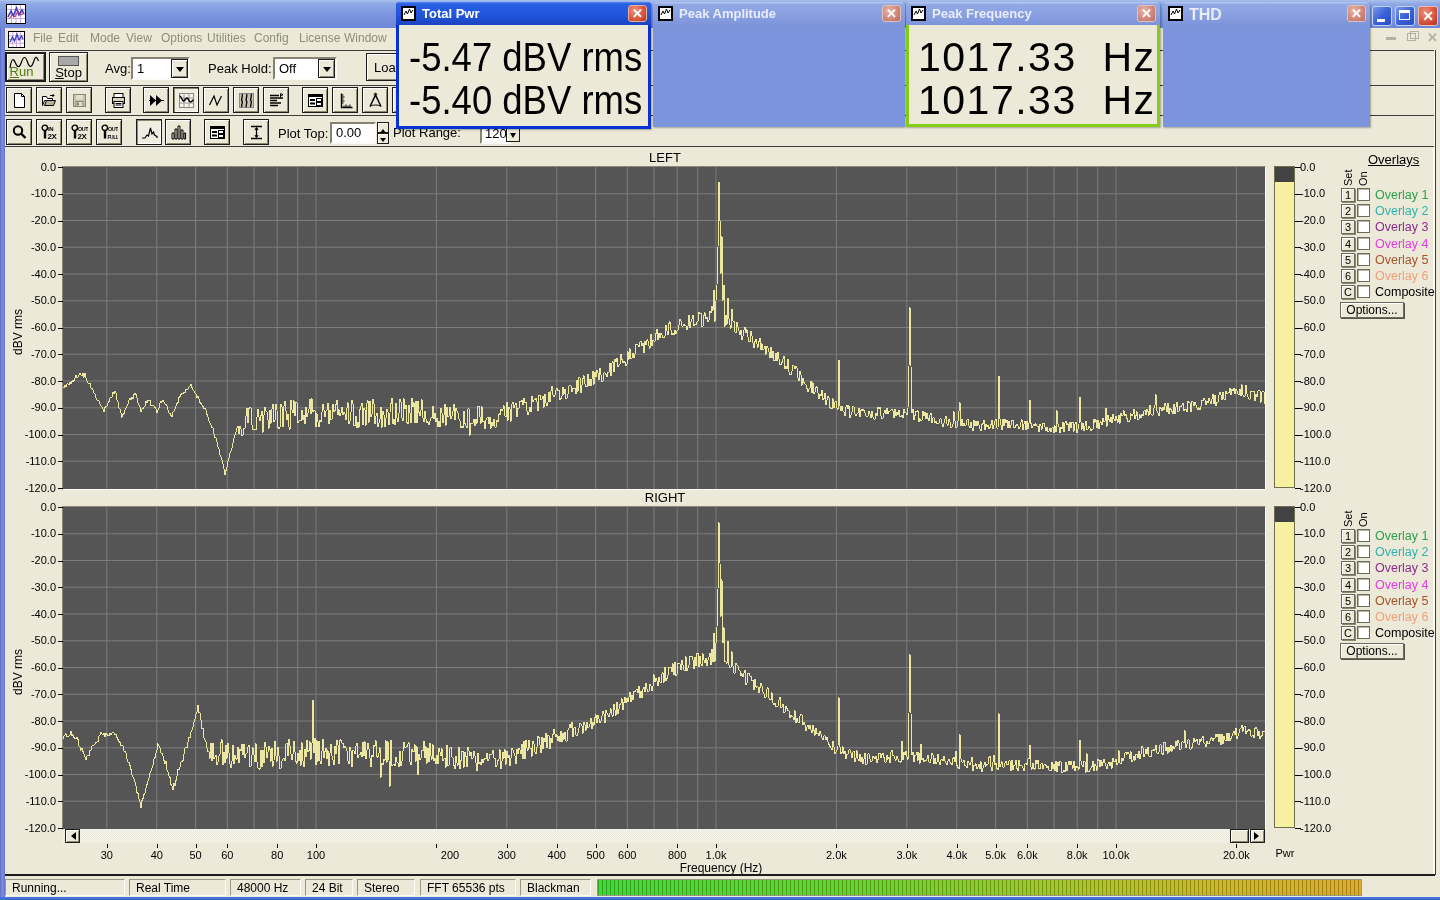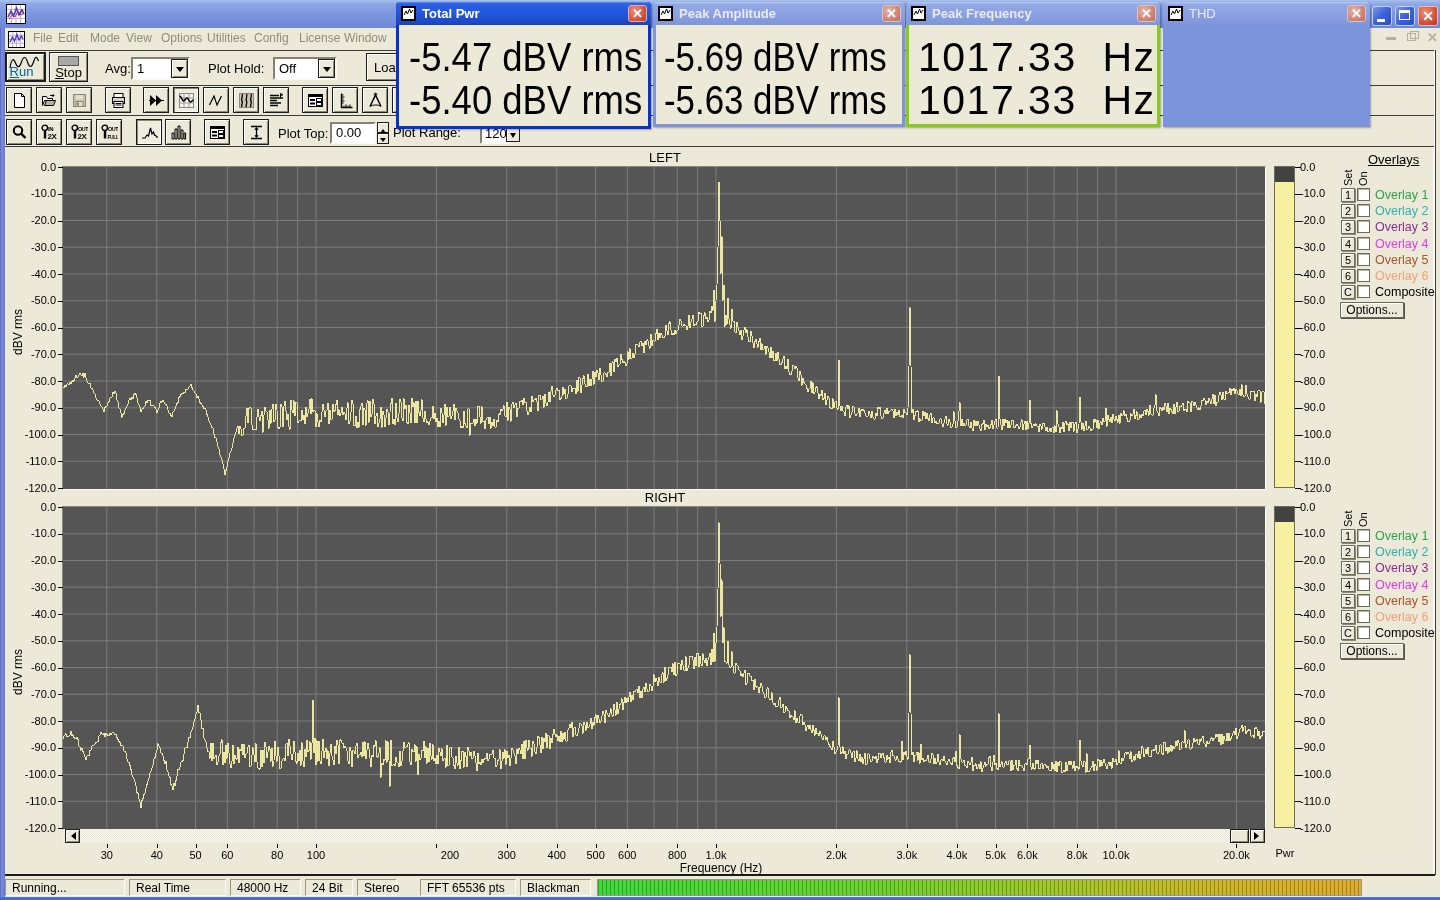--- a/index.html
+++ b/index.html
@@ -79,32 +79,32 @@
 </div>
 
 <div class="band" style="top:50px;height:35px"></div>
 <div class="band" style="top:85px;height:30px"></div>
 <div class="band" style="top:115px;height:32px;border-bottom:1px solid #3c3c3c"></div>
 
 <div class="tb" style="left:5px;top:52px;width:41px;height:30px;border-width:2px">
   <svg width="34" height="14" style="position:absolute;top:2px;left:2px">
       <path d="M1 12C2.5 2 4.5 2 6.5 7s4 5 6-1 4-6 6 0 4 6 6 0 3-6 5-1" fill="none" stroke="#000" stroke-width="1.2"></path>
     </svg>
-  <div style="position:absolute;bottom:1px;left:0;right:8px;text-align:center;font-size:13px;color:#0369a1"><span style="text-decoration:underline">R</span>un</div>
+  <div style="position:absolute;bottom:1px;left:0;right:8px;text-align:center;font-size:13px;color:#4d7c0f"><span style="text-decoration:underline">R</span>un</div>
 </div>
 <div class="tb" style="left:49px;top:52px;width:39px;height:30px">
   <div style="position:absolute;top:3px;left:8px;width:21px;height:10px;background:#a8a8a8;border:1px solid #555"></div>
   <div style="position:absolute;bottom:1px;left:0;right:0;text-align:center;font-size:13px;color:#000"><span style="text-decoration:underline">S</span>top</div>
 </div>
 <div style="position:absolute;left:105px;top:61px;font-size:13px;color:#000">Avg:</div>
 <div class="combo" style="left:131px;top:57px;width:59px;height:23px">
     <span style="position:absolute;left:4px;top:2px">1</span>
     <span class="arr"></span>
   </div>
-<div style="position:absolute;left:208px;top:61px;font-size:13px;color:#000">Plot Hold:</div>
+<div style="position:absolute;left:208px;top:61px;font-size:13px;color:#000">Peak Hold:</div>
 <div class="combo" style="left:273px;top:57px;width:64px;height:23px">
     <span style="position:absolute;left:4px;top:2px">Off</span>
     <span class="arr"></span>
   </div>
 <div class="tb" style="left:366px;top:53px;width:75px;height:28px;font-size:13px;color:#000;justify-content:flex-start;padding-left:7px">Load Def</div>
 
 <div class="tb" style="left:6px;top:87px;width:26px;height:26px">
     <svg width="17" height="17" viewBox="0 0 17 17">
       <path d="M3.5 1.5h7l3 3v11h-10z" fill="#fff" stroke="#000"></path>
       <path d="M10.5 1.5v3h3" fill="none" stroke="#000"></path>
@@ -572,21 +572,21 @@
 <div class="xlab" style="left:1091.0px">10.0k</div>
 <div class="xtick" style="left:1236.4px"></div>
 <div class="xlab" style="left:1211.4px">20.0k</div>
 <div style="position:absolute;left:671px;top:861px;width:100px;text-align:center;font-size:12px;color:#000">Frequency (Hz)</div>
 
 <div style="position:absolute;left:5px;top:874px;width:1430px;height:2px;background:#1c1c1c"></div>
 <div class="seg" style="left:5px;width:120px">Running...</div>
 <div class="seg" style="left:129px;width:97px">Real Time</div>
 <div class="seg" style="left:230px;width:71px">48000 Hz</div>
 <div class="seg" style="left:305px;width:48px">24 Bit</div>
-<div class="seg" style="left:357px;width:40px">Stereo</div>
+<div class="seg" style="left:357px;width:58px">Stereo</div>
 <div class="seg" style="left:420px;width:96px">FFT 65536 pts</div>
 <div class="seg" style="left:520px;width:71px">Blackman</div>
 <div style="position:absolute;left:597px;top:879px;width:765px;height:17px;border:1px solid #9a9784;background:repeating-linear-gradient(90deg,rgba(70,70,10,0.35) 0 1px,rgba(255,255,255,0.12) 1px 4px),linear-gradient(90deg,#25d425 0%,#55cc18 35%,#95c014 60%,#c2ae12 80%,#d9a018 100%)"></div>
 
 <div style="position:absolute;left:396px;top:2px;width:255px;height:127px;background:#0831d2;border-radius:4px 4px 0 0;z-index:100;box-shadow:1px 1px 2px rgba(0,0,0,0.3)">
 <div style="position:absolute;left:0;top:0;right:0;height:23px;background:linear-gradient(180deg,#5a8af2 0%,#2a60e2 8%,#2257de 50%,#1a43c0 100%);border-radius:4px 4px 0 0">
 <div style="position:absolute;left:5px;top:4px;width:15px;height:15px;background:#fff;border:1px solid #000;line-height:0"><svg width="13" height="13">
           <rect x="0.5" y="0.5" width="12" height="12" fill="#fff" stroke="#000"></rect>
           <path d="M2 8l2-4 1.5 3 2-5 1.5 4 2-3" fill="none" stroke="#000"></path>
         </svg></div>
@@ -600,24 +600,20 @@
 </div>
 <div style="position:absolute;left:653px;top:2px;width:252px;height:125px;background:#7b94dc;border-radius:4px 4px 0 0;z-index:100;box-shadow:1px 1px 2px rgba(0,0,0,0.3)">
 <div style="position:absolute;left:0;top:0;right:0;height:23px;background:linear-gradient(180deg,#bccdf2 0%,#92a9e6 10%,#8aa0e2 55%,#7e95da 100%);border-radius:4px 4px 0 0">
 <div style="position:absolute;left:5px;top:4px;width:15px;height:15px;background:#fff;border:1px solid #000;line-height:0"><svg width="13" height="13">
           <rect x="0.5" y="0.5" width="12" height="12" fill="#fff" stroke="#000"></rect>
           <path d="M2 8l2-4 1.5 3 2-5 1.5 4 2-3" fill="none" stroke="#000"></path>
         </svg></div>
 <div style="position:absolute;left:26px;top:4px;font-size:13px;font-weight:bold;color:#e8ecf8">Peak Amplitude</div>
 <div style="position:absolute;right:4px;top:3px;width:19px;height:17px;background:radial-gradient(circle at 35% 30%,#e8b4a8,#cf8578 60%,#bb6d5e);border:1px solid #dfc2bc;border-radius:3px;color:#fff;font-size:13px;font-weight:bold;text-align:center;line-height:16px">✕</div>
 </div>
-<div style="position:absolute;left:3px;top:23px;right:3px;bottom:3px;background:#ece9d8">
-<div style="position:absolute;left:8px;top:11px;font-size:41px;letter-spacing:0px;color:#000;transform:scaleX(0.85);transform-origin:0 0;white-space:pre;line-height:43px">-5.69 dBV rms
--5.63 dBV rms</div>
-</div>
 </div>
 <div style="position:absolute;left:906px;top:2px;width:254px;height:125px;background:#84cc16;border-radius:4px 4px 0 0;z-index:100;box-shadow:1px 1px 2px rgba(0,0,0,0.3)">
 <div style="position:absolute;left:0;top:0;right:0;height:23px;background:linear-gradient(180deg,#bccdf2 0%,#92a9e6 10%,#8aa0e2 55%,#7e95da 100%);border-radius:4px 4px 0 0">
 <div style="position:absolute;left:5px;top:4px;width:15px;height:15px;background:#fff;border:1px solid #000;line-height:0"><svg width="13" height="13">
           <rect x="0.5" y="0.5" width="12" height="12" fill="#fff" stroke="#000"></rect>
           <path d="M2 8l2-4 1.5 3 2-5 1.5 4 2-3" fill="none" stroke="#000"></path>
         </svg></div>
 <div style="position:absolute;left:26px;top:4px;font-size:13px;font-weight:bold;color:#e8ecf8">Peak Frequency</div>
 <div style="position:absolute;right:4px;top:3px;width:19px;height:17px;background:radial-gradient(circle at 35% 30%,#e8b4a8,#cf8578 60%,#bb6d5e);border:1px solid #dfc2bc;border-radius:3px;color:#fff;font-size:13px;font-weight:bold;text-align:center;line-height:16px">✕</div>
 </div>
@@ -625,15 +621,15 @@
 <div style="position:absolute;left:9px;top:11px;font-size:41px;letter-spacing:1.5px;color:#000;transform:scaleX(1.0);transform-origin:0 0;white-space:pre;line-height:43px">1017.33&nbsp;&nbsp;Hz
 1017.33&nbsp;&nbsp;Hz</div>
 </div>
 </div>
 <div style="position:absolute;left:1163px;top:2px;width:207px;height:125px;background:#7b94dc;border-radius:4px 4px 0 0;z-index:100;box-shadow:1px 1px 2px rgba(0,0,0,0.3)">
 <div style="position:absolute;left:0;top:0;right:0;height:23px;background:linear-gradient(180deg,#bccdf2 0%,#92a9e6 10%,#8aa0e2 55%,#7e95da 100%);border-radius:4px 4px 0 0">
 <div style="position:absolute;left:5px;top:4px;width:15px;height:15px;background:#fff;border:1px solid #000;line-height:0"><svg width="13" height="13">
           <rect x="0.5" y="0.5" width="12" height="12" fill="#fff" stroke="#000"></rect>
           <path d="M2 8l2-4 1.5 3 2-5 1.5 4 2-3" fill="none" stroke="#000"></path>
         </svg></div>
-<div style="position:absolute;left:26px;top:4px;font-size:13px;font-weight:normal;color:#e8ecf8">THD</div>
+<div style="position:absolute;left:26px;top:4px;font-size:16px;font-weight:bold;color:#e8ecf8">THD</div>
 <div style="position:absolute;right:4px;top:3px;width:19px;height:17px;background:radial-gradient(circle at 35% 30%,#e8b4a8,#cf8578 60%,#bb6d5e);border:1px solid #dfc2bc;border-radius:3px;color:#fff;font-size:13px;font-weight:bold;text-align:center;line-height:16px">✕</div>
 </div>
 </div>
 </body></html>

